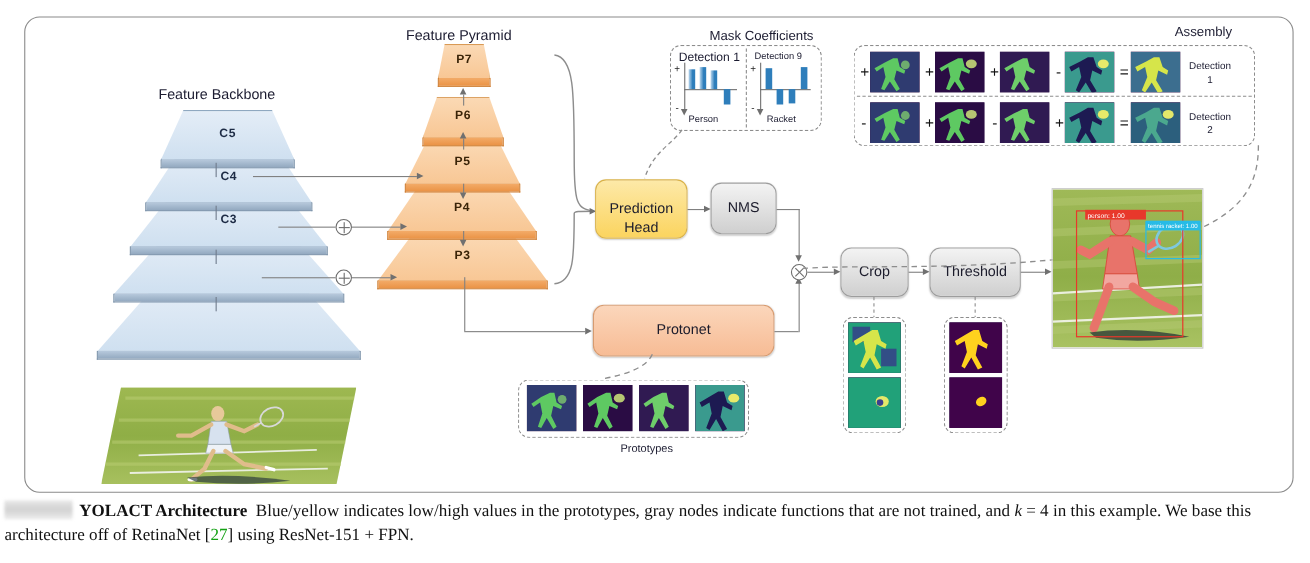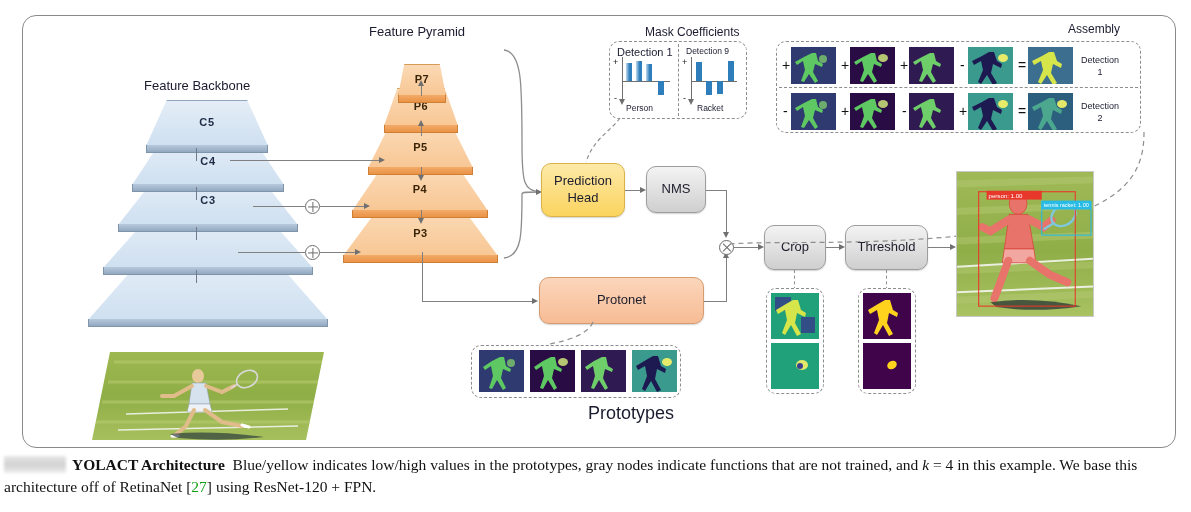--- a/index.html
+++ b/index.html
@@ -217,21 +217,21 @@
   <div class="side"></div>
   <div class="ptxt">P5</div>
 </div>
 
 <div class="plate orange" style="left:384px; top:88px; width:74px; height:38px; --tl:18%; --tr:82%;">
   <div class="top"></div>
   <div class="side"></div>
   <div class="ptxt">P6</div>
 </div>
 
-<div class="plate orange" style="left:398px; top:64px; width:48px; height:32px;text-decoration:underline; --tl:13%; --tr:87%;">
+<div class="plate orange" style="left:398px; top:40px; width:48px; height:32px;text-decoration:underline; --tl:13%; --tr:87%;">
   <div class="top"></div>
   <div class="side"></div>
   <div class="ptxt">P7</div>
 </div>
 
 <div class="vline" style="left:421px; top:86px; height:10px;"></div>
 <div class="arrowU" style="left:417.5px; top:80px;"></div>
 <div class="vline" style="left:421px; top:126px; height:10px;"></div>
 <div class="arrowU" style="left:417.5px; top:120px;"></div>
 <div class="vline" style="left:421px; top:167px; height:10px;"></div>
@@ -255,21 +255,21 @@
 <svg style="position:absolute; left:500px; top:44px; width:48px; height:220px; overflow:visible;">
   <path d="M4 6 C 22 8, 22 40, 22 100 C 22 140, 24 146, 40 148" fill="none" stroke="#8d8d8d" stroke-width="1.3"></path>
   <path d="M4 214 C 22 212, 22 190, 22 150 C 22 148, 26 148, 40 148" fill="none" stroke="#8d8d8d" stroke-width="1.3"></path>
 </svg>
 <div class="arrowR" style="left:536px; top:188.5px;"></div>
 
 <div class="vline" style="left:422px; top:252px; height:49px;"></div>
 <div class="hline" style="left:422px; top:301px; width:110px;"></div>
 <div class="arrowR" style="left:532px; top:297.5px;"></div>
 
-<div class="node node-yellow" style="left:541px; top:163px; width:84px; height:54px;">
+<div class="node node-yellow" style="left:541px; top:163px; width:84px; height:54px;align-items:flex-end;">
   <div style="line-height:1.3;">
     <span>Prediction</span><br>
     <span>Head</span>
   </div>
 </div>
 
 <div class="hline" style="left:625px; top:190px; width:19px;"></div>
 <div class="arrowR" style="left:640px; top:186.5px;"></div>
 
 <div class="node node-gray" style="left:646px; top:166px; width:60px; height:47px;">
@@ -485,21 +485,21 @@
 </div>
 <div class="fmap" style="left:632px; top:350px; width:45px; height:42px;">
   <svg viewBox="0 0 45 42">
       <rect width="45" height="42" fill="#3a9a8e"></rect>
       <g fill="#1d1a52">
         <path d="M21 6 l5 0 l3 10 l5 3 l-1 4 l-8 -4 l-2 10 l6 11 l-4 2 l-6 -11 l-6 10 l-3 -2 l5 -13 l-2 -10 l-7 4 l-2 -4 l10 -6 Z"></path>
       </g>
       <ellipse cx="35" cy="12" rx="5" ry="4" fill="#e8ea6a"></ellipse>
     </svg>
 </div>
-<div class="lbl" style="left:588px; top:403px; font-size:18px;">Prototypes</div>
+<div class="lbl" style="left:564px; top:403px; font-size:10px;">Prototypes</div>
 
 <svg style="position:absolute; left:540px; top:322px; width:70px; height:26px; overflow:visible;">
   <path d="M53 0 C 48 12, 30 18, 10 22" fill="none" stroke="#8d8d8d" stroke-width="1.2" stroke-dasharray="5 4"></path>
 </svg>
 
 <div class="vline" style="left:794px; top:270px; height:20px; border-left:1.2px dashed #8d8d8d;"></div>
 <div class="dashbox" style="left:766px; top:288px; width:58px; height:106px;"></div>
 <div class="fmap" style="left:771px; top:293px; width:48px; height:46px;">
   <svg viewBox="0 0 48 46">
       <rect width="48" height="46" fill="#21a179"></rect>
@@ -580,14 +580,14 @@
     <rect x="22" y="20" width="98" height="116" fill="none" stroke="#e8382b" stroke-width="1.1"></rect>
     <rect x="30" y="19" width="56" height="9" fill="#e8382b"></rect>
     <text x="32" y="26.5" font-size="6.2" fill="#ffffff" font-family="Liberation Sans, sans-serif">person: 1.00</text>
     <rect x="86" y="30" width="50" height="34" fill="none" stroke="#27bbe6" stroke-width="1.1"></rect>
     <rect x="86" y="29" width="50" height="9" fill="#27bbe6"></rect>
     <text x="88" y="36" font-size="5.6" fill="#ffffff" font-family="Liberation Sans, sans-serif">tennis racket: 1.00</text>
   </svg>
 </div>
 
 <div id="caption">
-  <span class="redact"></span><b>YOLACT Architecture</b>&nbsp;&nbsp;<span>Blue/yellow indicates low/high values in the prototypes, gray nodes indicate functions that are not trained, and </span><span class="mathit">k</span><span> = 4</span><span> in this example. We base this architecture off of RetinaNet [</span><span class="ref">27</span><span>] using ResNet-120 + FPN.</span>
+  <span class="redact"></span><b>YOLACT Architecture</b>&nbsp;&nbsp;<span>Blue/yellow indicates low/high values in the prototypes, gray nodes indicate functions that are not trained, and </span><span class="mathit">k</span><span> = 4</span><span> in this example. We base this architecture off of RetinaNet [</span><span class="ref">27</span><span>] using ResNet-151 + FPN.</span>
 </div>
 
 </body></html>

